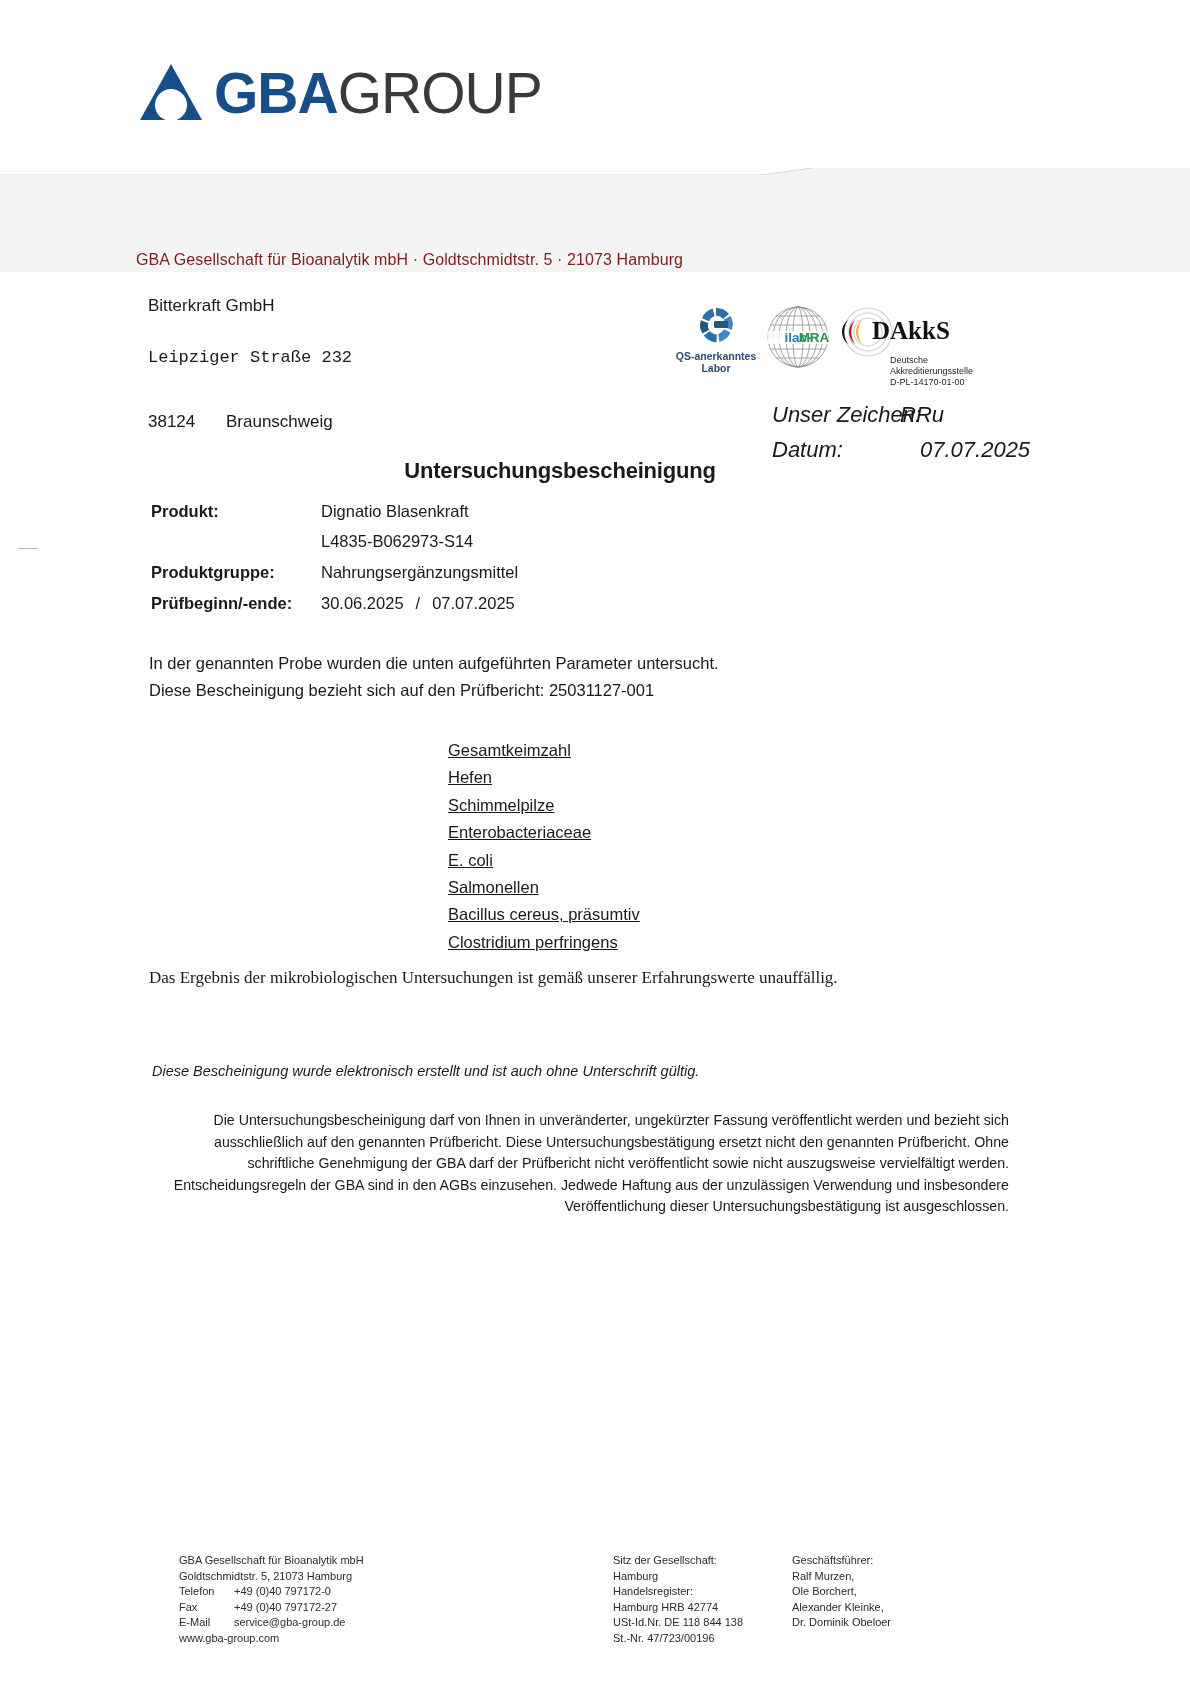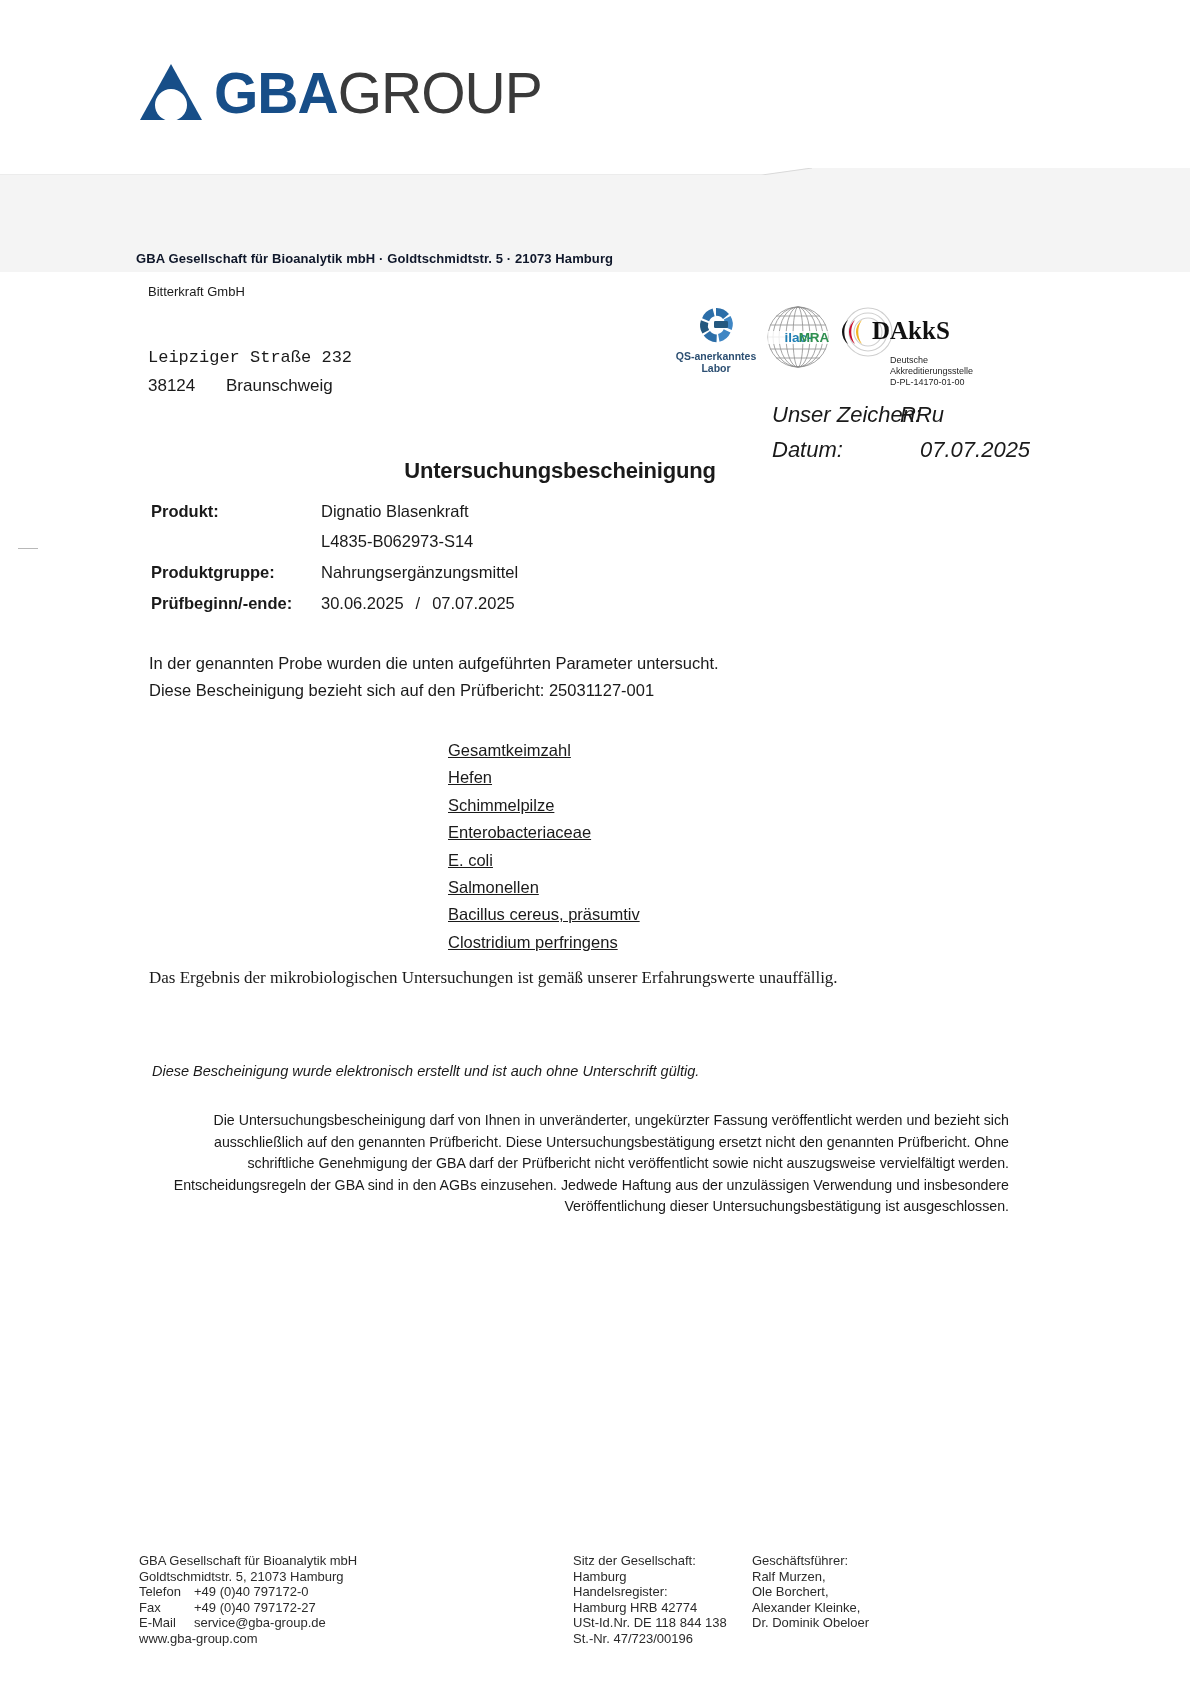--- a/index.html
+++ b/index.html
@@ -51,49 +51,48 @@
     left: 0;
     top: 168px;
     width: 1190px;
     height: 14px;
     overflow: hidden;
   }
   .sender-line {
     position: absolute;
     left: 136px;
     top: 251px;
-    font-size: 13px;
-    color: #0f172a;
+    font-size: 16px;
+    color: #7f1d1d;
     letter-spacing: 0.1px;
     white-space: nowrap;
-    font-weight: bold;
   }
 
   
   .addr-company {
     position: absolute;
     left: 148px;
-    top: 284px;
-    font-size: 13px;
+    top: 296px;
+    font-size: 17px;
     color: #1a1a1a;
   }
   .addr-street {
     position: absolute;
     left: 148px;
     top: 348px;
     font-size: 17px;
     font-family: Liberation Mono, monospace;
   }
   .addr-city {
     position: absolute;
     left: 148px;
     top: 376px;
     font-size: 17px;
   }
-  .addr-city .zip { display: inline-block; width: 78px; }
+  .addr-city .zip { display: inline-block; width: 78px; margin-top: 36px; }
 
   
   .certs {
     position: absolute;
     left: 670px;
     top: 300px;
     width: 320px;
     height: 86px;
   }
   .cert { position: absolute; }
@@ -221,23 +220,24 @@
   
   .footer {
     position: absolute;
     left: 0;
     top: 1448px;
     width: 1190px;
     height: 120px;
   }
   .footer-col {
     position: absolute;
-    font-size: 13px;
+    font-size: 11px;
     line-height: 15.6px;
     color: #2b2b2b;
+    margin-left: 40px;
   }
   .fc1 { left: 139px; top: 105px; }
   .fc2 { left: 573px; top: 105px; }
   .fc3 { left: 752px; top: 105px; }
   .fc1 .lrow { display: flex; }
   .fc1 .lrow .k { width: 55px; flex: none; }
 </style>
 </head>
 <body>
 

